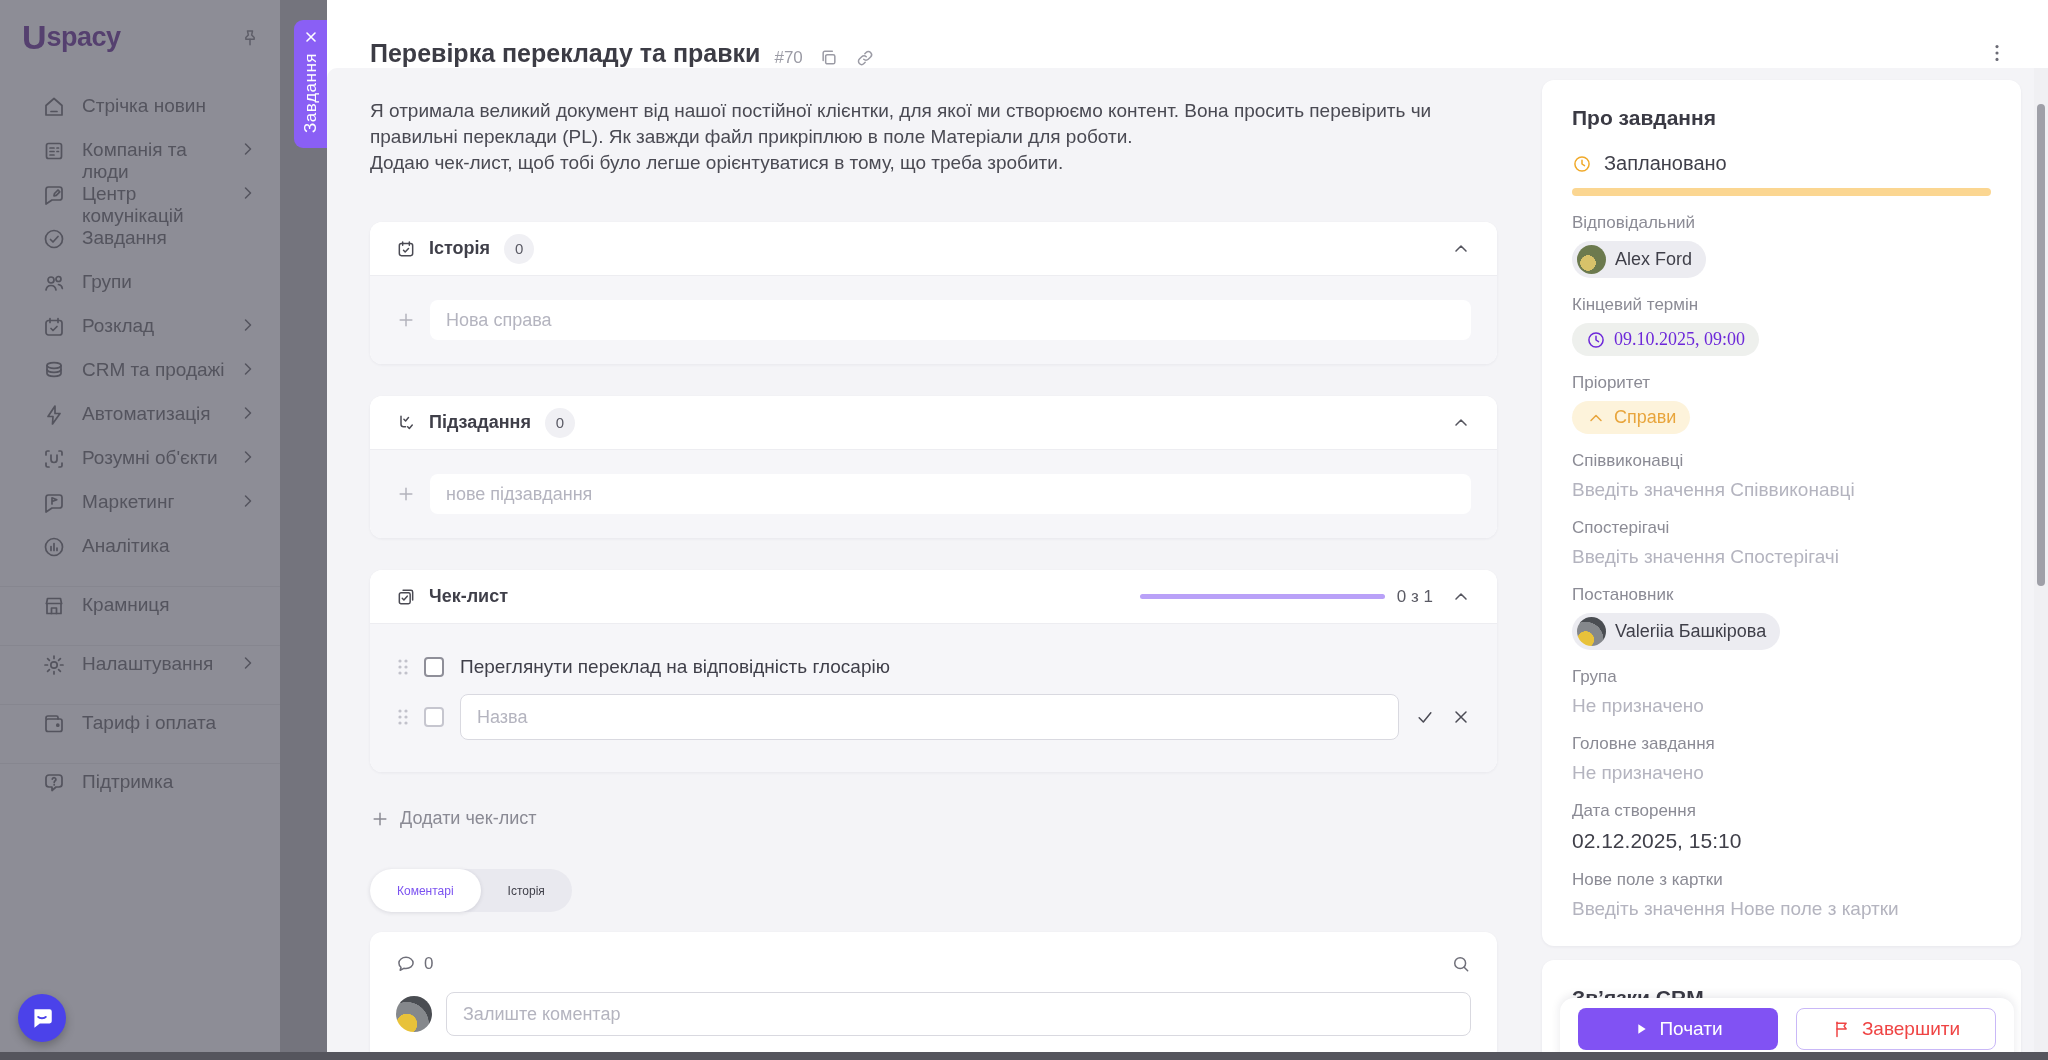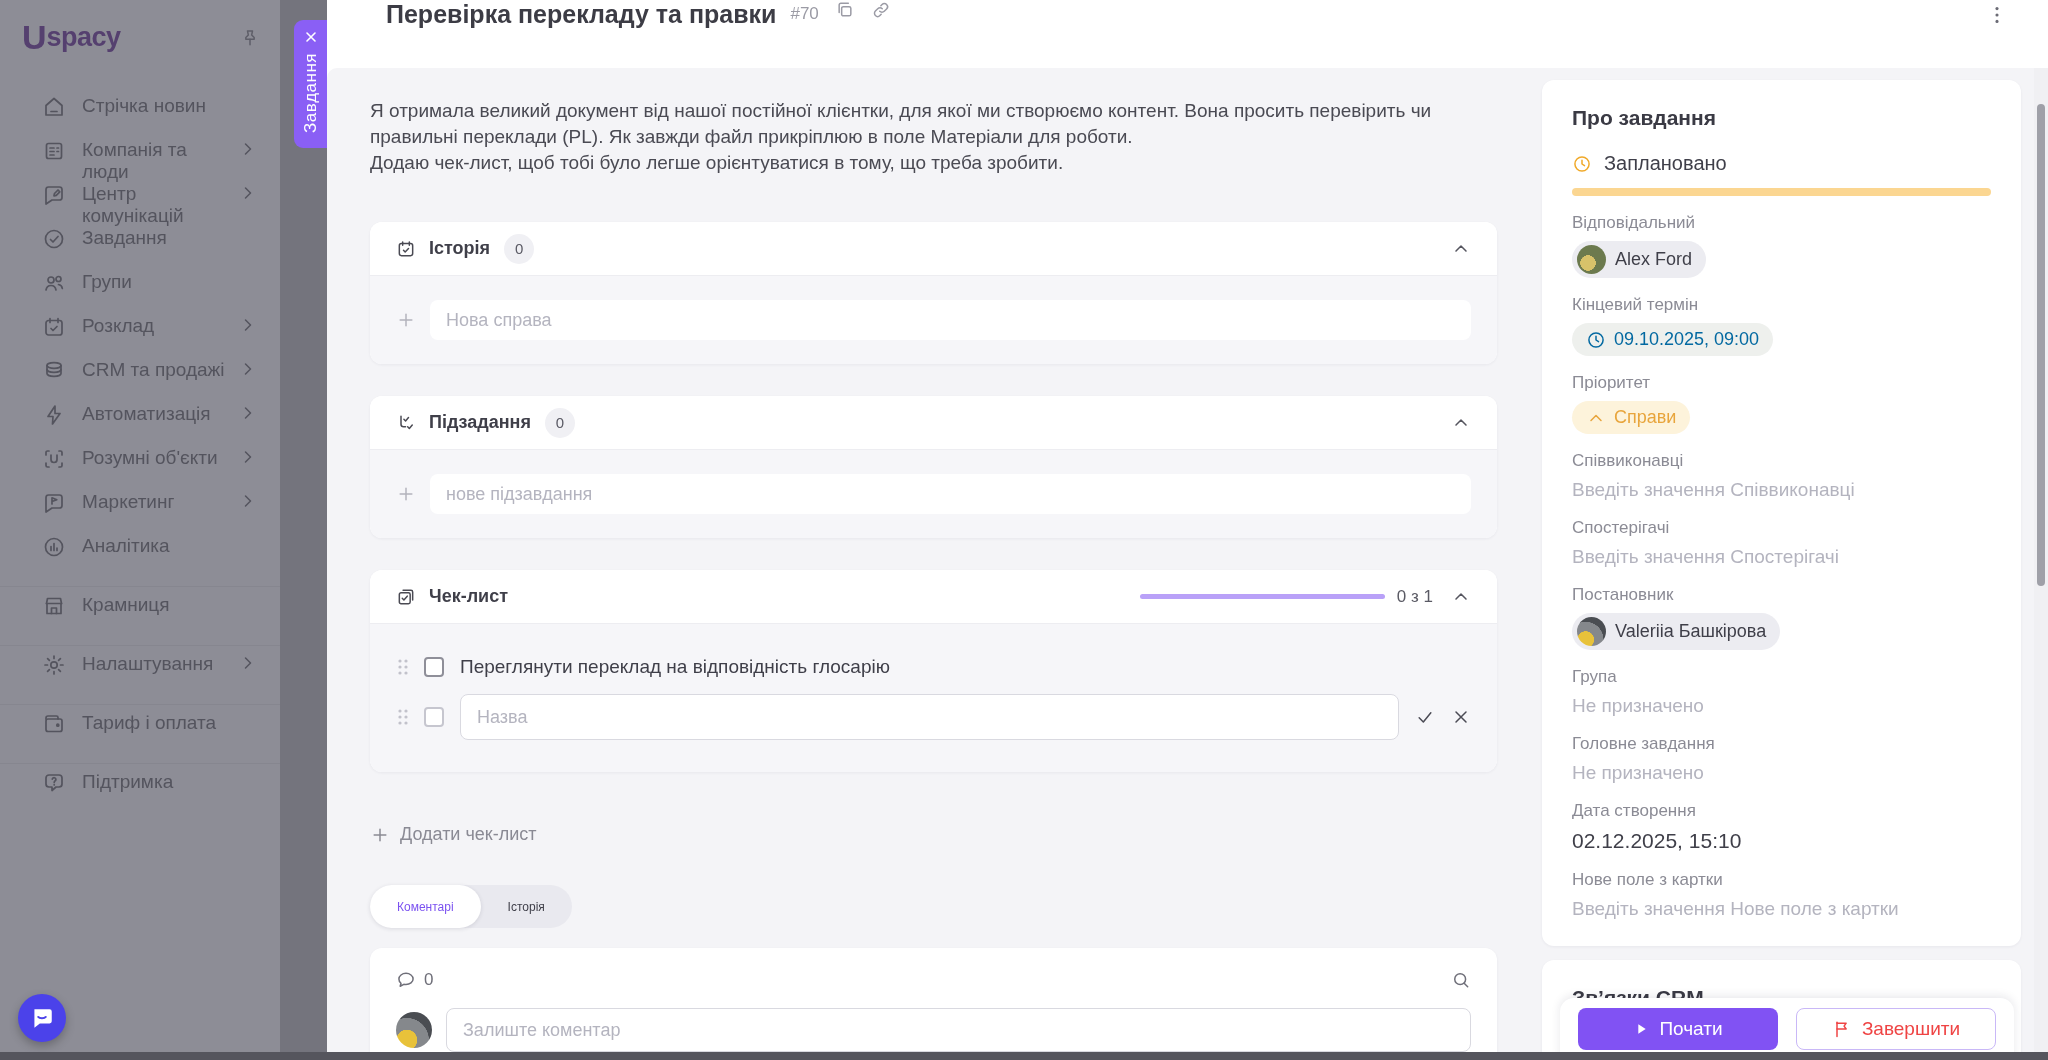--- a/index.html
+++ b/index.html
@@ -24,21 +24,21 @@
   
   .chat-fab { position:absolute; left:18px; top:994px; width:48px; height:48px; border-radius:50%; background:#4b42ea; z-index:6; display:flex; align-items:center; justify-content:center; box-shadow:0 4px 10px rgba(0,0,0,.25); cursor:pointer; }
 
   
   .drawer-tab { position:absolute; left:294px; top:20px; width:33px; height:128px; background:#8a5ff5; border-radius:9px 0 0 9px; z-index:4; display:flex; flex-direction:column; align-items:center; padding-top:9px; cursor:pointer; }
   .drawer-x { color:#fff; display:flex; margin-bottom:8px; }
   .drawer-label { writing-mode:vertical-rl; transform:rotate(180deg); color:#fff; font-size:17px; letter-spacing:.5px; }
 
   
   .panel { position:absolute; left:327px; top:0; width:1721px; height:1060px; background:#fff; z-index:2; }
-  .panel-header { position:relative; height:68px; background:#fff; display:flex; align-items:flex-start; padding:0 36px 0 43px;margin-left:16px; }
+  .panel-header { position:relative; height:68px; background:#fff; display:flex; align-items:flex-end; padding:0 36px 0 43px; }
   .task-title { font-size:25px; font-weight:700; color:#3c3c45; }
   .task-id { font-size:17px; color:#9b9ba5; margin-left:14px; margin-top:4px; }
   .hicon { color:#9b9ba5; margin-left:16px; display:flex; cursor:pointer; }
   .kebab { margin-left:auto; color:#6b6b75; display:flex; cursor:pointer; padding:4px; }
 
   .panel-body { position:absolute; left:0; top:68px; right:0; bottom:0; background:#f4f4f7; border-top-left-radius:10px; overflow:hidden; }
 
   .main-col { position:absolute; left:43px; top:30px; width:1127px; }
   .desc { font-size:19px; line-height:26px; color:#4a4a53; }
   .desc p { margin:0; }
@@ -63,21 +63,21 @@
   .progress-label { font-size:17px; color:#5a5a64; }
   .cl-row { display:flex; align-items:center; padding:8px 0; }
   .drag { color:#c2c2cb; display:flex; margin-right:14px; cursor:grab; }
   .cbox { width:20px; height:20px; border:2px solid #8f8f99; border-radius:4px; margin-right:16px; background:#fff; cursor:pointer; }
   .cbox.muted { border-color:#c6c6cf; }
   .cl-text { font-size:19px; color:#3f3f49; }
   .cl-input { flex:1; height:46px; background:#fff; border:1px solid #d9d9e0; border-radius:8px; padding:0 16px; font-size:18px; color:#3f3f49; font-family:"Liberation Sans",sans-serif; }
   .cl-input::placeholder { color:#b4b4bf; }
   .cl-act { color:#4b4b55; display:flex; margin-left:16px; cursor:pointer; }
 
-  .add-checklist { display:flex; align-items:center; gap:10px; color:#8a8a94; font-size:18px; margin-top:52px; cursor:pointer; width:fit-content; }
+  .add-checklist { display:flex; align-items:center; gap:10px; color:#8a8a94; font-size:18px; margin-top:36px; cursor:pointer; width:fit-content; }
 
   
   .tabs { display:inline-flex; background:#e9e9ef; border-radius:22px; margin-top:40px; height:43px; align-items:center; }
   .tab { padding:0 27px; height:43px; display:flex; align-items:center; font-size:12px; border-radius:22px; cursor:pointer; color:#3f3f49; }
   .tab.active { background:#fff; color:#7b52f0; box-shadow:0 1px 4px rgba(30,30,60,.12); }
 
   
   .comments-card { margin-top:20px; background:#fff; border-radius:12px; padding:22px 26px 26px; box-shadow:0 1px 3px rgba(30,30,60,.06); }
   .cm-head { display:flex; align-items:center; color:#6f6f79; }
   .cm-count { font-size:17px; margin-left:8px; color:#6f6f79; }
@@ -94,21 +94,21 @@
   .d-card { background:#fff; border-radius:12px; box-shadow:0 1px 3px rgba(30,30,60,.06); padding:26px 30px; }
   .d-title { font-size:21px; font-weight:700; color:#3a3a44; }
   .status-row { display:flex; align-items:center; gap:12px; margin-top:22px; }
   .status-text { font-size:20px; color:#3f3f49; }
   .status-bar { height:8px; border-radius:4px; background:#fbd691; margin-top:13px; }
   .f-label { font-size:17px; color:#8b8b95; margin-top:17px; }
   .f-val { margin-top:8px; }
   .chip { display:inline-flex; align-items:center; gap:9px; background:#ececf1; border-radius:20px; padding:4px 14px 4px 5px; font-size:18px; color:#3f3f49; cursor:pointer; }
   .chip .avatar { width:29px; height:29px; }
   .pill { display:inline-flex; align-items:center; gap:8px; border-radius:18px; padding:6px 14px; font-size:18px; cursor:pointer; }
-  .pill-deadline { background:#eef0ed; color:#0369a1; }
+  .pill-deadline { background:#eef0ed; color:#6d28d9;font-family:Liberation Serif, serif; }
   .pill-priority { background:#fdf3db; color:#e8a53c; }
   .f-placeholder { font-size:19px; color:#b4b4bf; }
   .f-text { font-size:21px; color:#3f3f49; }
   .crm-card { margin-top:14px; background:#fff; border-radius:12px; box-shadow:0 1px 3px rgba(30,30,60,.06); padding:26px 30px; height:120px; }
 
   
   .action-bar { position:absolute; right:34px; bottom:0; width:454px; height:62px; background:#fff; border-radius:14px 14px 0 0; box-shadow:0 -2px 10px rgba(30,30,60,.10); display:flex; align-items:center; justify-content:center; gap:18px; z-index:5; }
   .btn { width:200px; height:42px; border-radius:8px; display:flex; align-items:center; justify-content:center; gap:10px; font-size:19px; cursor:pointer; border:none; font-family:"Liberation Sans",sans-serif; }
   .btn-start { background:#8152f3; color:#fff; }
   .btn-finish { background:#fff; color:#ef4444; border:1px solid #c9b8f7; }

